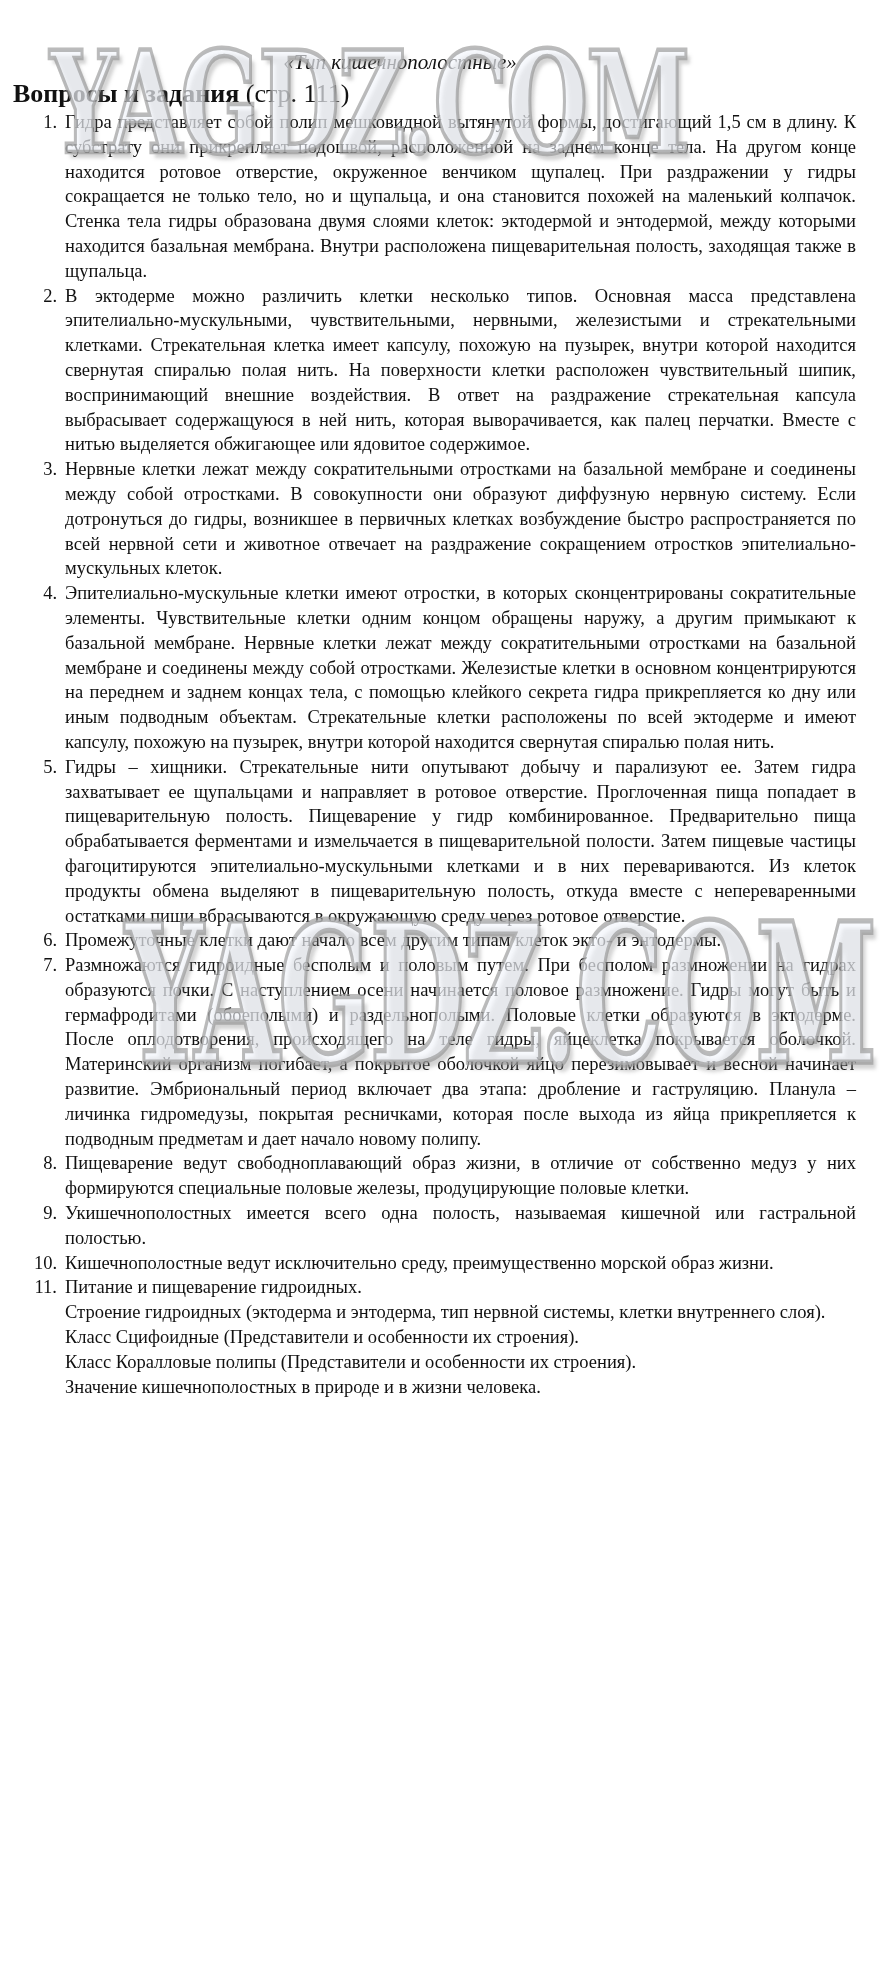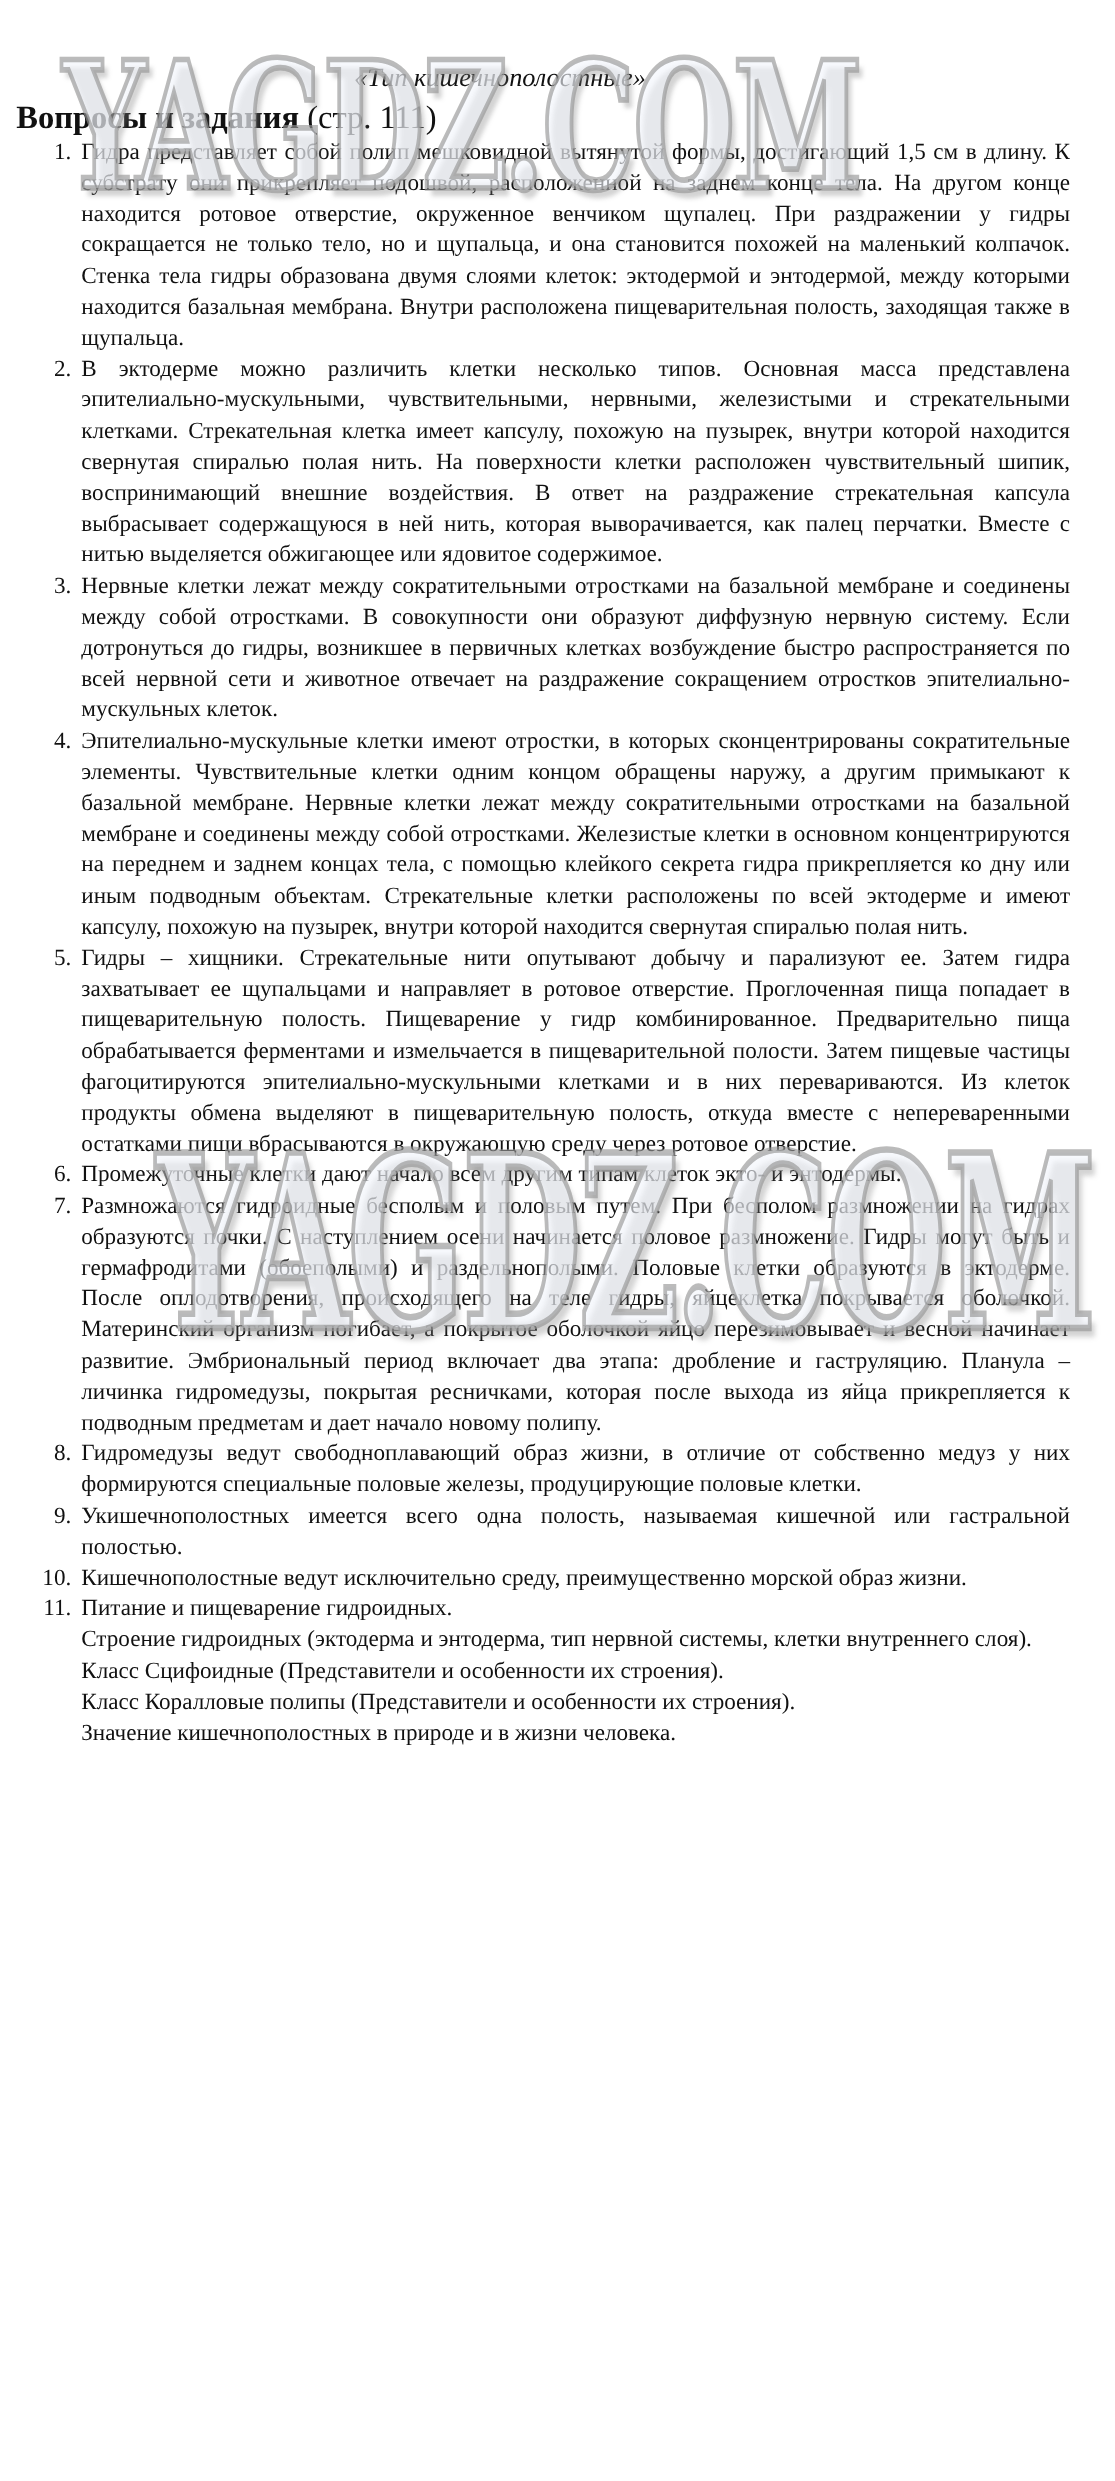--- a/index.html
+++ b/index.html
@@ -132,21 +132,21 @@
       <li>
         <span class="num">6.</span>
         <p>Промежуточные клетки дают начало всем другим типам клеток экто- и энтодермы.</p>
       </li>
       <li>
         <span class="num">7.</span>
         <p>Размножаются гидроидные бесполым и половым путем. При бесполом размножении на гидрах образуются почки. С наступлением осени начинается половое размножение. Гидры могут быть и гермафродитами (обоеполыми) и раздельнополыми. Половые клетки образуются в эктодерме. После оплодотворения, происходящего на теле гидры, яйцеклетка покрывается оболочкой. Материнский организм погибает, а покрытое оболочкой яйцо перезимовывает и весной начинает развитие. Эмбриональный период включает два этапа: дробление и гаструляцию. Планула – личинка гидромедузы, покрытая ресничками, которая после выхода из яйца прикрепляется к подводным предметам и дает начало новому полипу.</p>
       </li>
       <li>
         <span class="num">8.</span>
-        <p>Гидромедузы ведут свободноплавающий образ жизни, в отличие от собственно медуз у них формируются специальные половые железы, продуцирующие половые клетки.</p>
+        <p>Пищеварение ведут свободноплавающий образ жизни, в отличие от собственно медуз у них формируются специальные половые железы, продуцирующие половые клетки.</p>
       </li>
       <li>
         <span class="num">9.</span>
         <p>Укишечнополостных имеется всего одна полость, называемая кишечной или гастральной полостью.</p>
       </li>
       <li>
         <span class="num">10.</span>
         <p>Кишечнополостные ведут исключительно среду, преимущественно морской образ жизни.</p>
       </li>
       <li>

